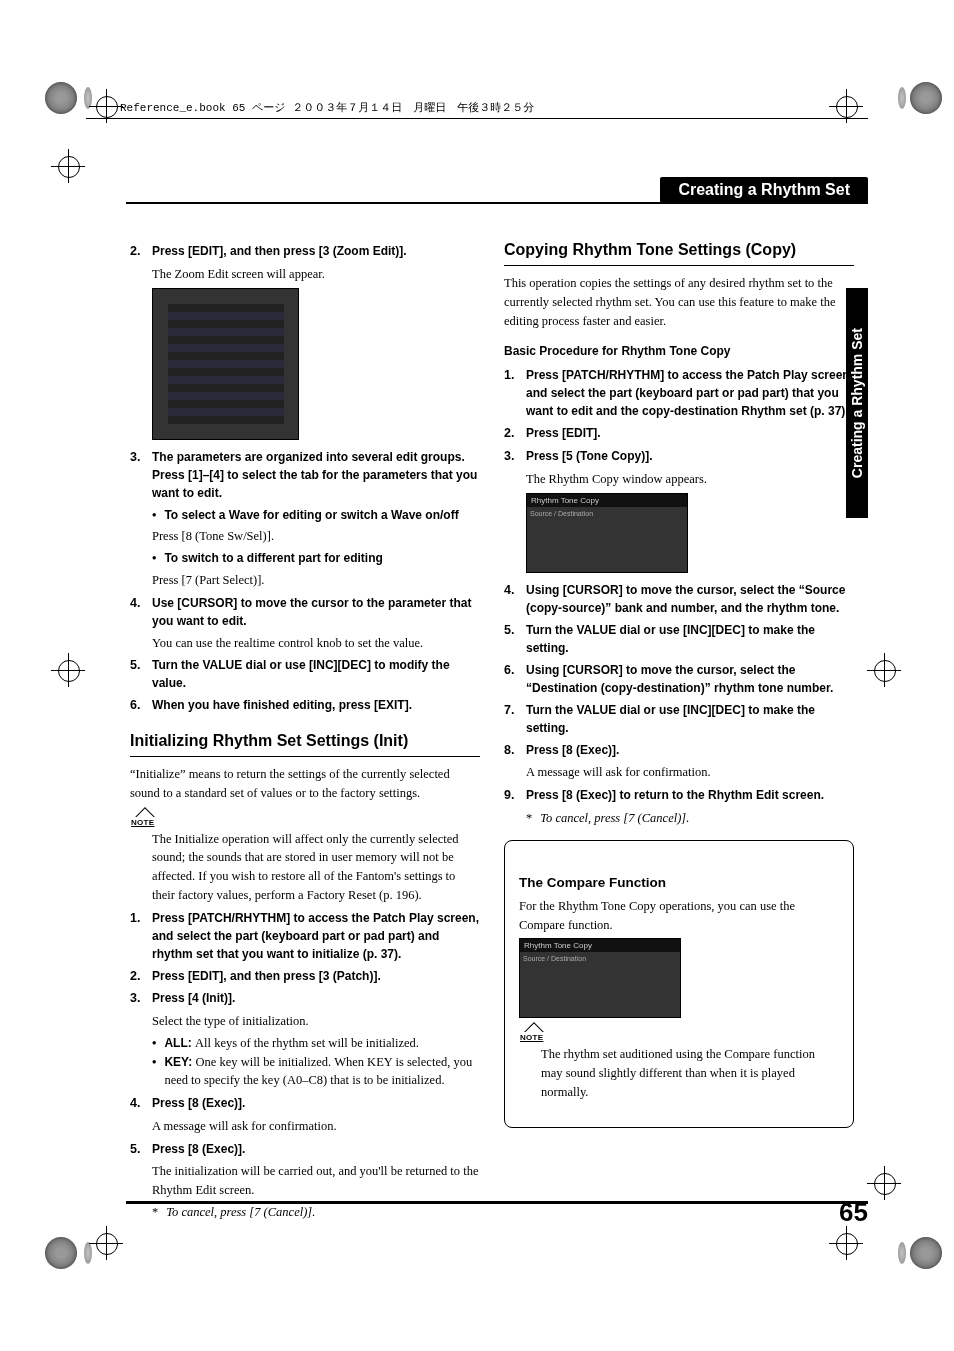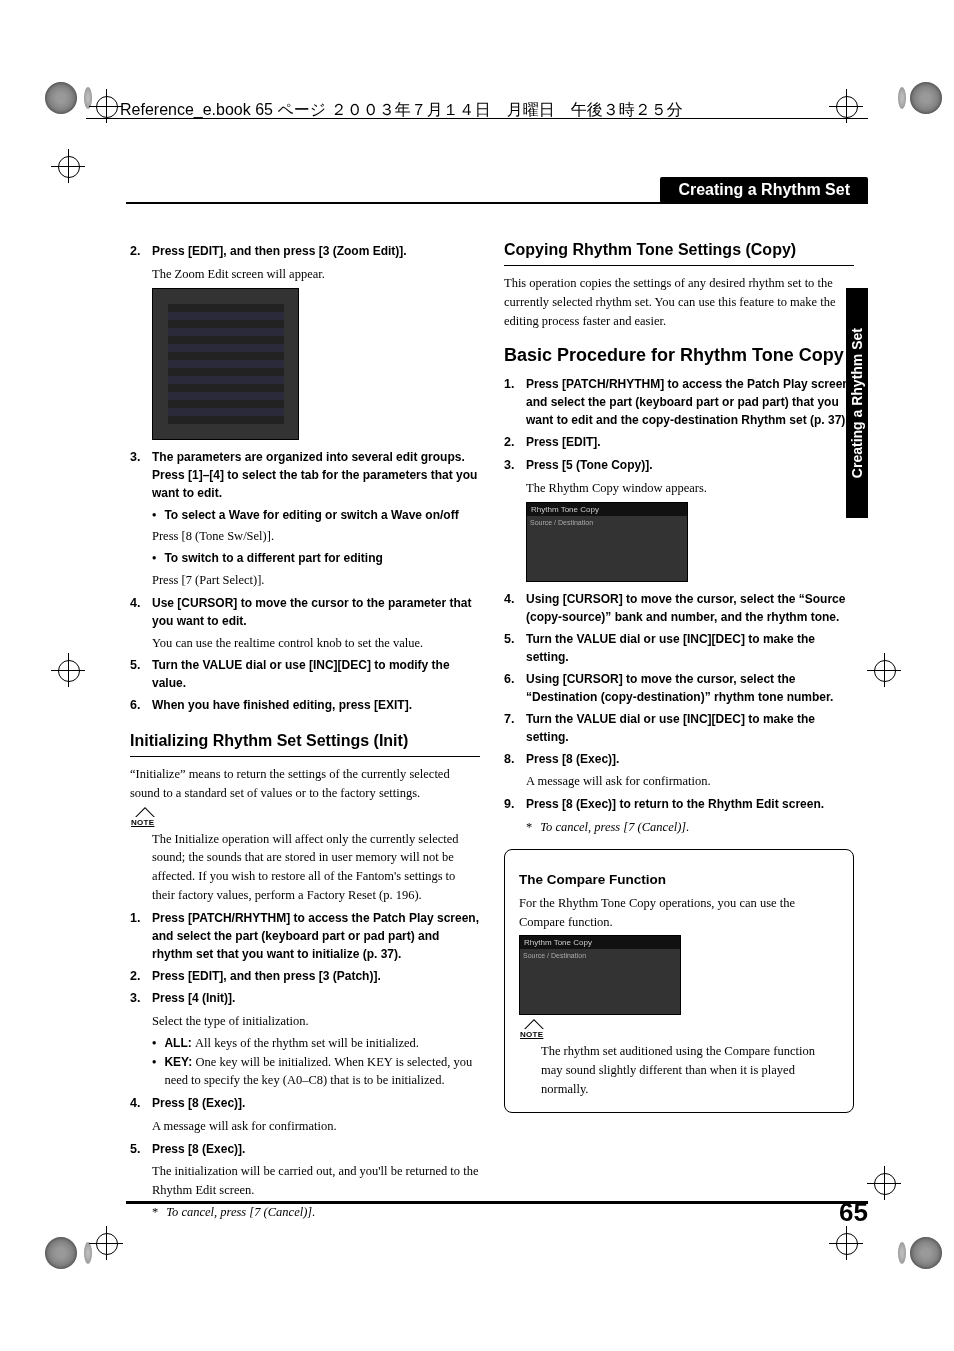--- a/index.html
+++ b/index.html
@@ -1,53 +1,53 @@
 <!DOCTYPE html>
 <html><head>
 <meta charset="utf-8">
 <style>
 body{margin:0;background:#fff;font-family:"Times New Roman",serif;width:954px;height:1351px;position:relative;color:#000}
 .gear-outer{position:absolute;width:32px;height:32px;border-radius:50%;background:radial-gradient(circle,#999 20%,#777 70%,#666 100%);box-shadow:inset 0 0 4px rgba(0,0,0,.5)}
 .gear-side{position:absolute;width:8px;height:22px;border-radius:50%;background:radial-gradient(ellipse,#bbb 20%,#888)}
 .reg{position:absolute;width:20px;height:20px;border:1.5px solid #000;border-radius:50%}
 .reg::before{content:'';position:absolute;left:-8px;top:8.5px;width:34px;height:1.5px;background:#000}
 .reg::after{content:'';position:absolute;top:-8px;left:8.5px;height:34px;width:1.5px;background:#000}
-.book-hdr{position:absolute;left:120px;top:100px;font-family:Liberation Sans, sans-serif;font-size:16px}
+.book-hdr{position:absolute;left:120px;top:100px;font-family:Liberation Mono, monospace;font-size:11px}
 .book-line{position:absolute;left:86px;top:118px;right:86px;height:.5px;background:#000}
 .header-bar{position:absolute;right:86px;top:177px;height:26px;background:#000;padding:0 18px;border-radius:2px;display:flex;align-items:center}
 .header-bar span{color:#fff;font-family:Arial,sans-serif;font-weight:bold;font-size:16px}
 .header-line{position:absolute;left:126px;right:86px;top:202px;height:1.5px;background:#000}
 .side-tab{position:absolute;right:86px;top:288px;width:22px;height:230px;background:#000;display:flex;align-items:center;justify-content:center}
 .side-tab span{color:#fff;font-family:Arial,sans-serif;font-weight:bold;font-size:14px;writing-mode:vertical-rl;transform:rotate(180deg)}
 .col{position:absolute;top:238px;width:350px;font-size:12.5px;line-height:1.5}
 .col.left{left:130px}
 .col.right{left:504px}
 .h2{font-family:Arial,sans-serif;font-weight:bold;font-size:16px;margin:14px 0 8px}
 .h2.rule{border-bottom:1.5px solid #000;padding-bottom:3px;margin-bottom:8px}
-.h3{font-family:Arial,sans-serif;font-weight:bold;font-size:18px;margin:12px 0 6px}
+.h3{font-family:Arial,sans-serif;font-weight:bold;font-size:12px;margin:12px 0 6px}
 .h4{font-family:Arial,sans-serif;font-weight:bold;font-size:13.5px;margin:10px 0 4px}
 ol{list-style:none;padding:0;margin:0}
 li.num{display:flex;margin:4px 0}
 li.num .n{font-family:Arial,sans-serif;font-weight:bold;font-size:12.5px;min-width:22px}
 li.num .t{flex:1}
 .fbold{font-family:Arial,sans-serif;font-weight:bold;font-size:12px}
 .body{font-family:"Times New Roman",serif;font-size:12.5px}
 .sub{margin-left:22px;margin-top:3px;margin-bottom:3px}
 .bull{margin-left:22px;display:flex}
 .bull::before{content:'•';font-weight:bold;margin-right:8px}
 .note-ic{position:relative;width:28px;height:16px;margin:8px 0 3px}
 .note-ic::before{content:'';position:absolute;left:8px;top:-1px;width:12px;height:12px;border:1.2px solid #000;transform:rotate(45deg);background:#fff}
 .note-ic::after{content:'NOTE';position:absolute;left:0;top:6px;font-family:Arial,sans-serif;font-weight:bold;font-size:8px;letter-spacing:.3px;background:#fff;padding:0 1px;text-decoration:underline}
 .ast{margin-left:22px;display:flex;font-style:italic}
 .ast::before{content:'*';margin-right:8px;font-style:normal}
 .shot{width:145px;height:150px;background:#333;margin:4px 0 8px 22px;border:1px solid #000;position:relative}
 .shot.a::after{content:'';position:absolute;inset:10%;background:repeating-linear-gradient(0deg,#222,#222 8px,#2a2a3a 8px,#2a2a3a 16px)}
 .shot.b{height:78px;width:160px}
 .shot.b::before{content:'Rhythm Tone Copy';display:block;background:#111;color:#ccc;font:8px Arial;padding:2px 4px}
-.compare-box{border:1px solid #000;border-radius:8px;padding:10px 14px;margin-top:12px}
+.compare-box{border:1px solid #000;border-radius:8px;padding:22px 14px;margin-top:12px}
 .footer-line{position:absolute;left:126px;right:86px;bottom:147px;height:3.5px;background:#000}
 .pgnum{position:absolute;right:86px;bottom:123px;font-family:Arial,sans-serif;font-weight:bold;font-size:26px}
 .screen-lbl{font:7px Arial;color:#aaa;padding:3px}
 </style>
 </head>
 <body>
 
 <div class="gear-outer" style="left:45px;top:82px"></div>
 <div class="gear-side" style="left:84px;top:87px"></div>
 <div class="gear-outer" style="right:12px;top:82px"></div>

